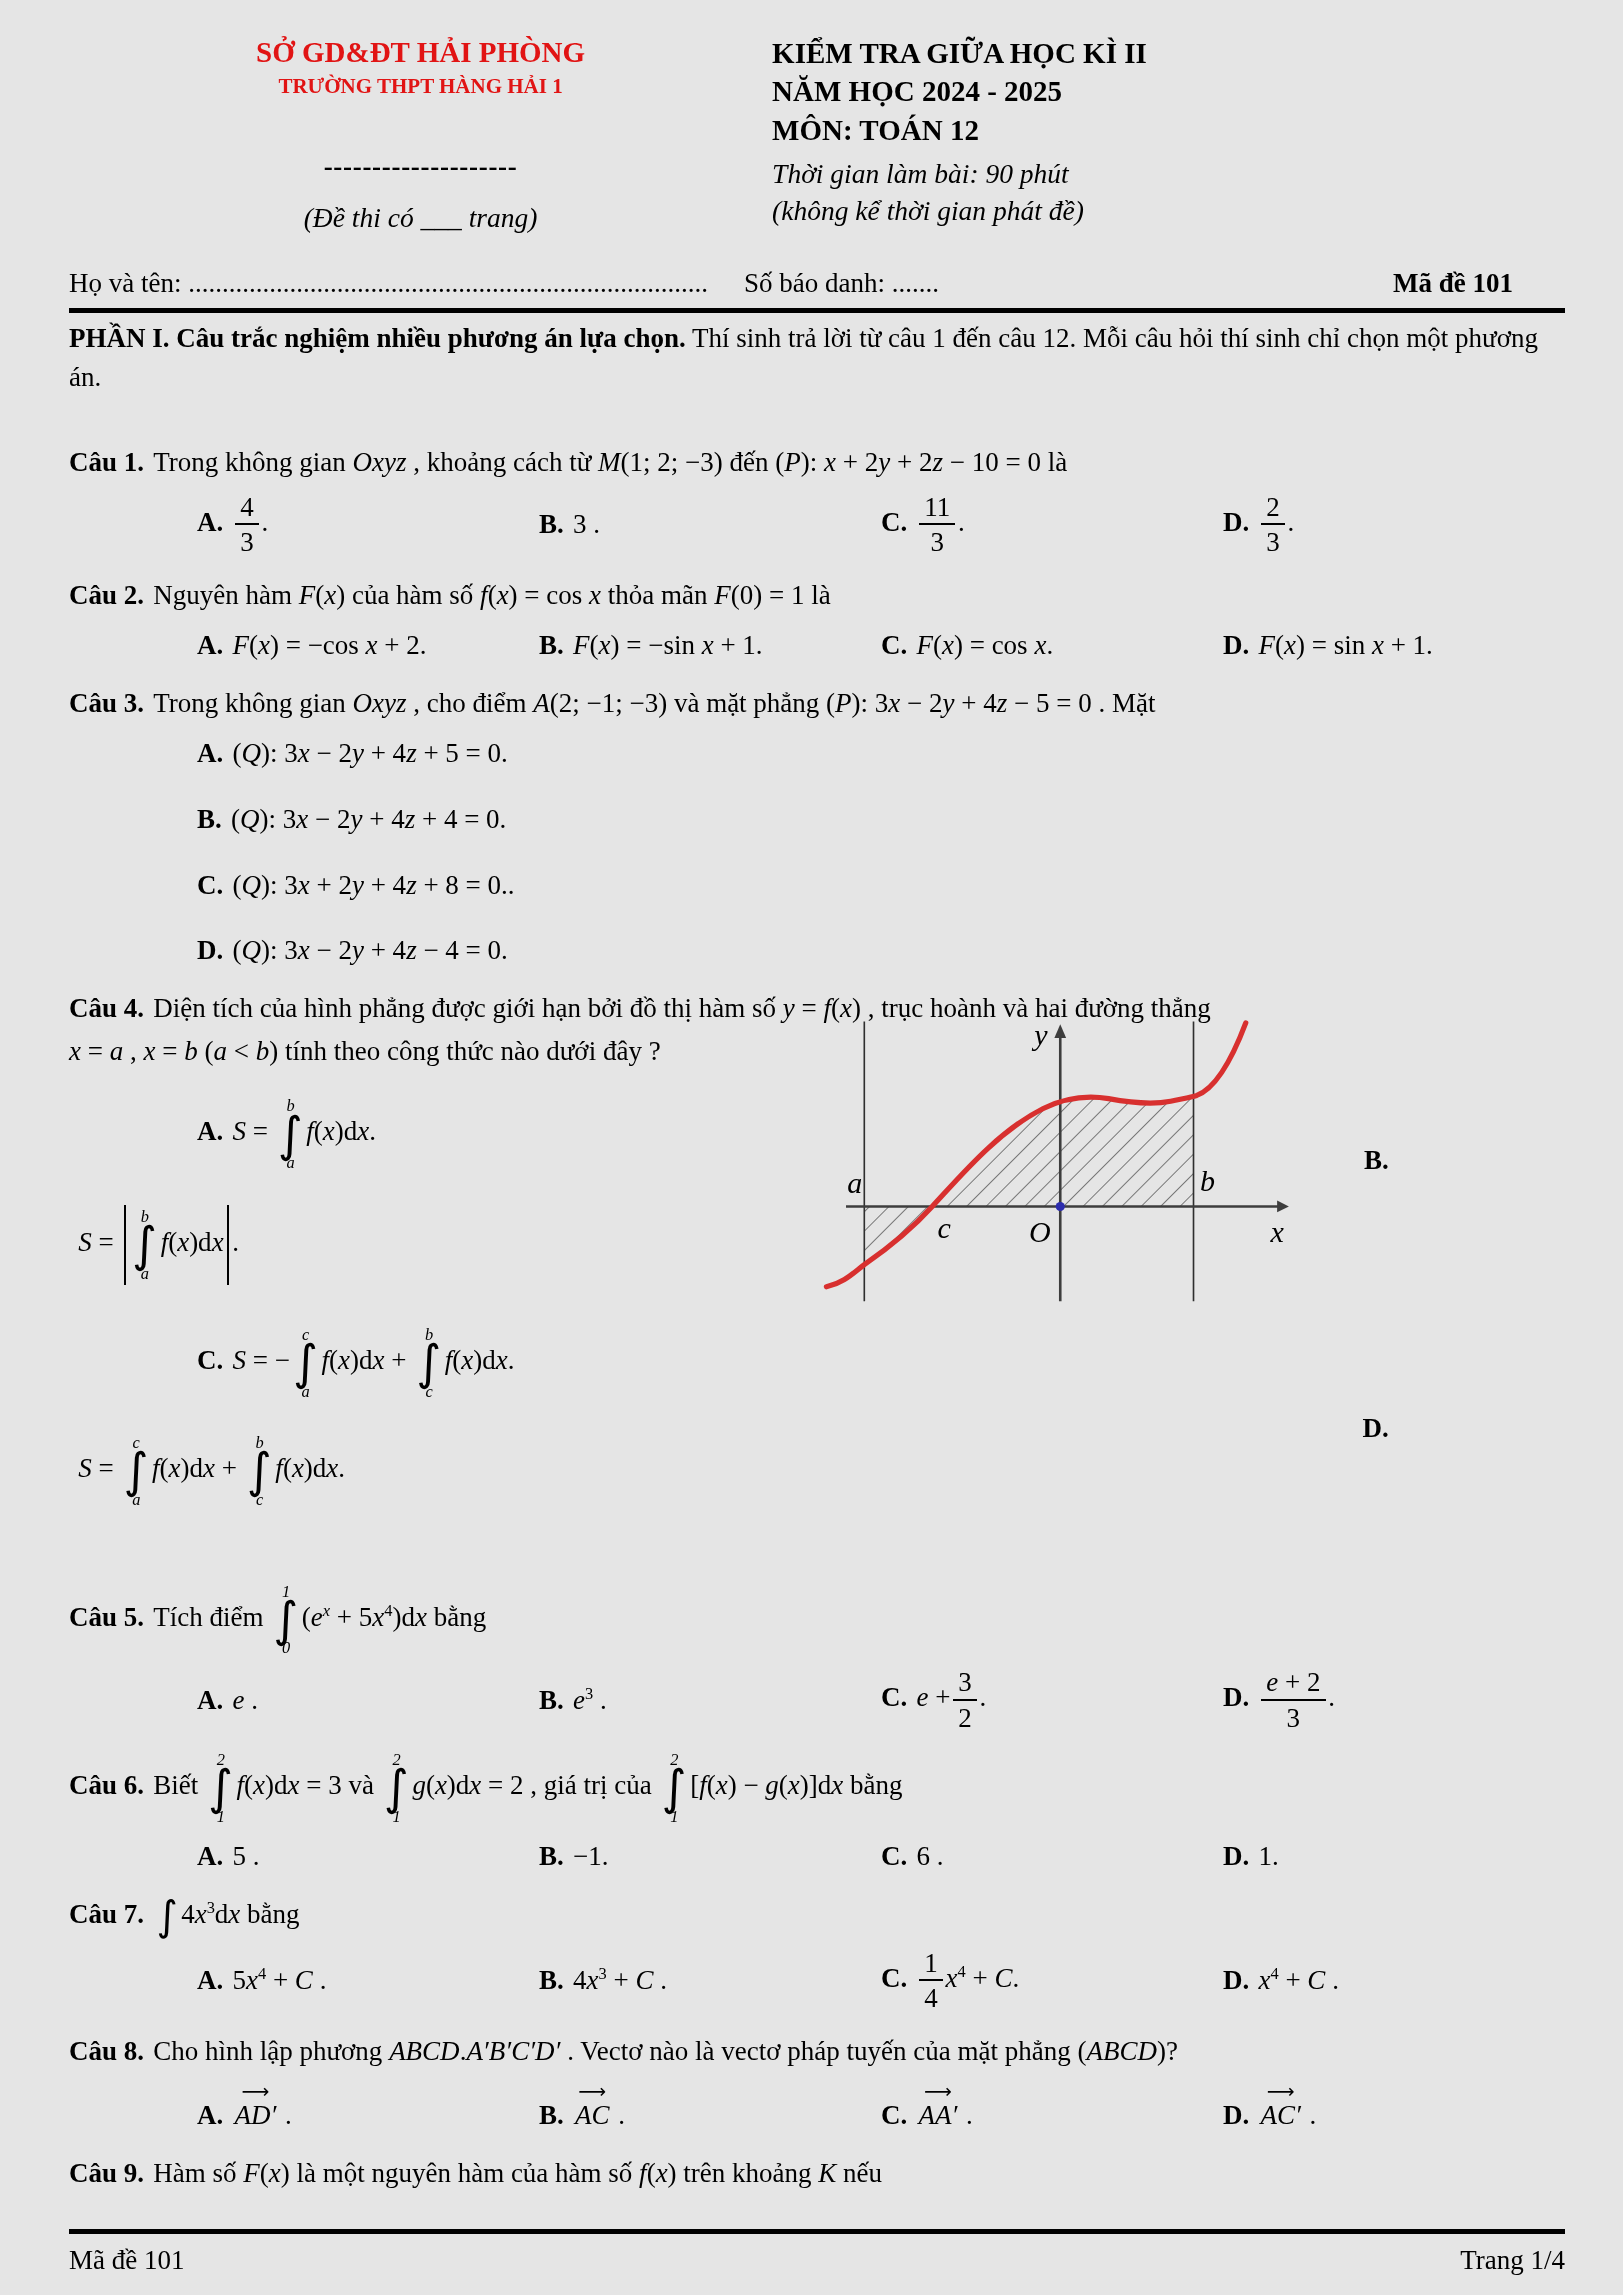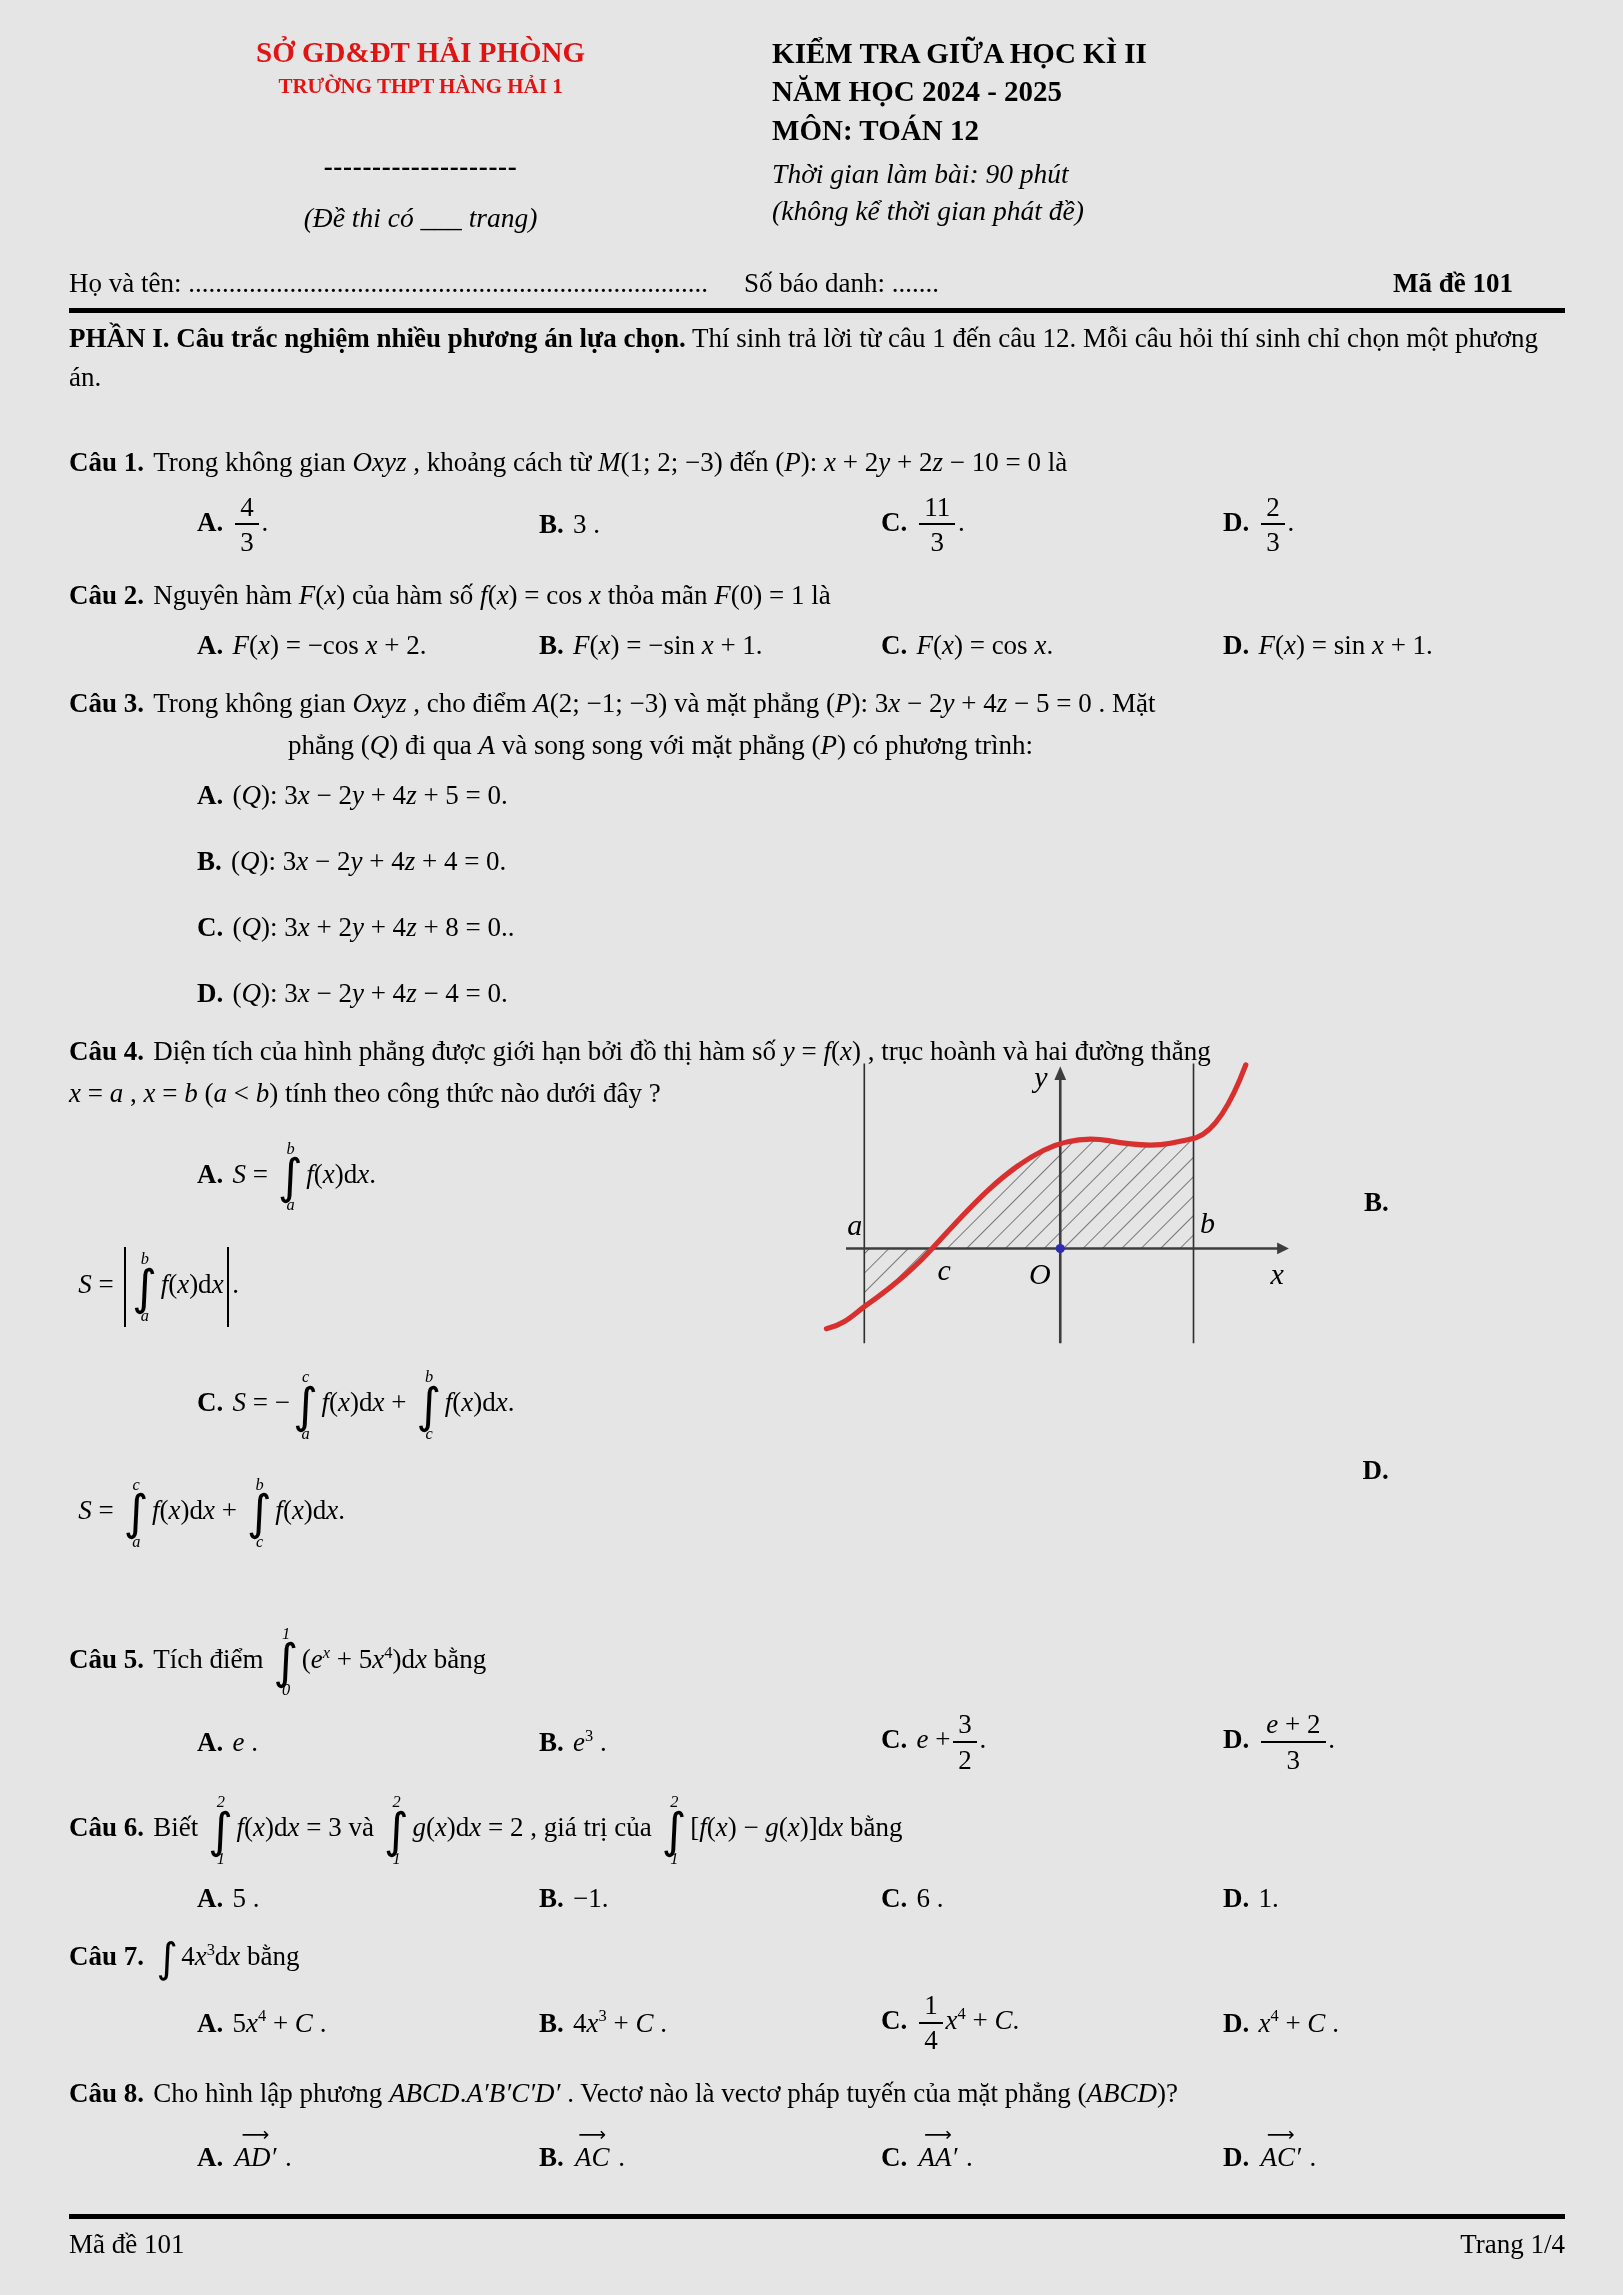--- a/index.html
+++ b/index.html
@@ -112,21 +112,20 @@
         <p class="stem"><span class="qlab">Câu 2.</span><span class="mt">Nguyên hàm </span><span class="mi">F</span><span class="mt">(</span><span class="mi">x</span><span class="mt">) của hàm số </span><span class="mi">f</span><span class="mt">(</span><span class="mi">x</span><span class="mt">) = cos </span><span class="mi">x</span><span class="mt"> thỏa mãn </span><span class="mi">F</span><span class="mt">(0) = 1 là</span></p>
         <div class="opts opts4">
           <div class="opt"><span class="olab">A.</span><span class="mi">F</span><span class="mt">(</span><span class="mi">x</span><span class="mt">) = −cos </span><span class="mi">x</span><span class="mt"> + 2.</span></div>
           <div class="opt"><span class="olab">B.</span><span class="mi">F</span><span class="mt">(</span><span class="mi">x</span><span class="mt">) = −sin </span><span class="mi">x</span><span class="mt"> + 1.</span></div>
           <div class="opt"><span class="olab">C.</span><span class="mi">F</span><span class="mt">(</span><span class="mi">x</span><span class="mt">) = cos </span><span class="mi">x</span><span class="mt">.</span></div>
           <div class="opt"><span class="olab">D.</span><span class="mi">F</span><span class="mt">(</span><span class="mi">x</span><span class="mt">) = sin </span><span class="mi">x</span><span class="mt"> + 1.</span></div>
         </div>
       </section>
       <section class="question">
         <p class="stem"><span class="qlab">Câu 3.</span><span class="mt">Trong không gian </span><span class="mi">Oxyz</span><span class="mt"> , cho điểm </span><span class="mi">A</span><span class="mt">(2; −1; −3) và mặt phẳng (</span><span class="mi">P</span><span class="mt">): 3</span><span class="mi">x</span><span class="mt"> − 2</span><span class="mi">y</span><span class="mt"> + 4</span><span class="mi">z</span><span class="mt"> − 5 = 0 . Mặt</span></p>
-        <p class="stem stem2 indent"><span class="mt">phẳng (</span><span class="mi">Q</span><span class="mt">) đi qua </span><span class="mi">A</span><span class="mt"> và song song với mặt phẳng (</span><span class="mi">P</span><span class="mt">) có phương trình:</span></p>
         <div class="opts opts2">
           <div class="opt"><span class="olab">A.</span><span class="mt">(</span><span class="mi">Q</span><span class="mt">): 3</span><span class="mi">x</span><span class="mt"> − 2</span><span class="mi">y</span><span class="mt"> + 4</span><span class="mi">z</span><span class="mt"> + 5 = 0.</span></div>
           <div class="opt"><span class="olab">B.</span><span class="mt">(</span><span class="mi">Q</span><span class="mt">): 3</span><span class="mi">x</span><span class="mt"> − 2</span><span class="mi">y</span><span class="mt"> + 4</span><span class="mi">z</span><span class="mt"> + 4 = 0.</span></div>
           <div class="opt"><span class="olab">C.</span><span class="mt">(</span><span class="mi">Q</span><span class="mt">): 3</span><span class="mi">x</span><span class="mt"> + 2</span><span class="mi">y</span><span class="mt"> + 4</span><span class="mi">z</span><span class="mt"> + 8 = 0..</span></div>
           <div class="opt"><span class="olab">D.</span><span class="mt">(</span><span class="mi">Q</span><span class="mt">): 3</span><span class="mi">x</span><span class="mt"> − 2</span><span class="mi">y</span><span class="mt"> + 4</span><span class="mi">z</span><span class="mt"> − 4 = 0.</span></div>
         </div>
       </section>
       <section class="question">
         <p class="stem"><span class="qlab">Câu 4.</span><span class="mt">Diện tích của hình phẳng được giới hạn bởi đồ thị hàm số </span><span class="mi">y</span><span class="mt"> = </span><span class="mi">f</span><span class="mt">(</span><span class="mi">x</span><span class="mt">) , trục hoành và hai đường thẳng</span></p>
         <p class="stem stem2"><span class="mi">x</span><span class="mt"> = </span><span class="mi">a</span><span class="mt"> ,  </span><span class="mi">x</span><span class="mt"> = </span><span class="mi">b</span><span class="mt">  (</span><span class="mi">a</span><span class="mt"> &lt; </span><span class="mi">b</span><span class="mt">)  tính theo công thức nào dưới đây ?</span></p>
@@ -235,20 +234,23 @@
       </section>
       <section class="question">
         <p class="stem"><span class="qlab">Câu 8.</span><span class="mt">Cho hình lập phương </span><span class="mi">ABCD</span><span class="mt">.</span><span class="mi">A′B′C′D′</span><span class="mt"> . Vectơ nào là vectơ pháp tuyến của mặt phẳng (</span><span class="mi">ABCD</span><span class="mt">)?</span></p>
         <div class="opts opts4">
           <div class="opt"><span class="olab">A.</span><span class="vec">AD′</span><span class="mt"> .</span></div>
           <div class="opt"><span class="olab">B.</span><span class="vec">AC</span><span class="mt"> .</span></div>
           <div class="opt"><span class="olab">C.</span><span class="vec">AA′</span><span class="mt"> .</span></div>
           <div class="opt"><span class="olab">D.</span><span class="vec">AC′</span><span class="mt"> .</span></div>
         </div>
       </section>
+      <section class="question">
+        <p class="stem"><span class="qlab">Câu 9.</span><span class="mt">Hàm số </span><span class="mi">F</span><span class="mt">(</span><span class="mi">x</span><span class="mt">) là một nguyên hàm của hàm số </span><span class="mi">f</span><span class="mt">(</span><span class="mi">x</span><span class="mt">) trên khoảng </span><span class="mi">K</span><span class="mt">  nếu</span></p>
+      </section>
     </div>
 
   <div class="footer">
     <span>Mã đề 101</span>
     <span>Trang 1/4</span>
   </div>
 
 </div>
 
 

